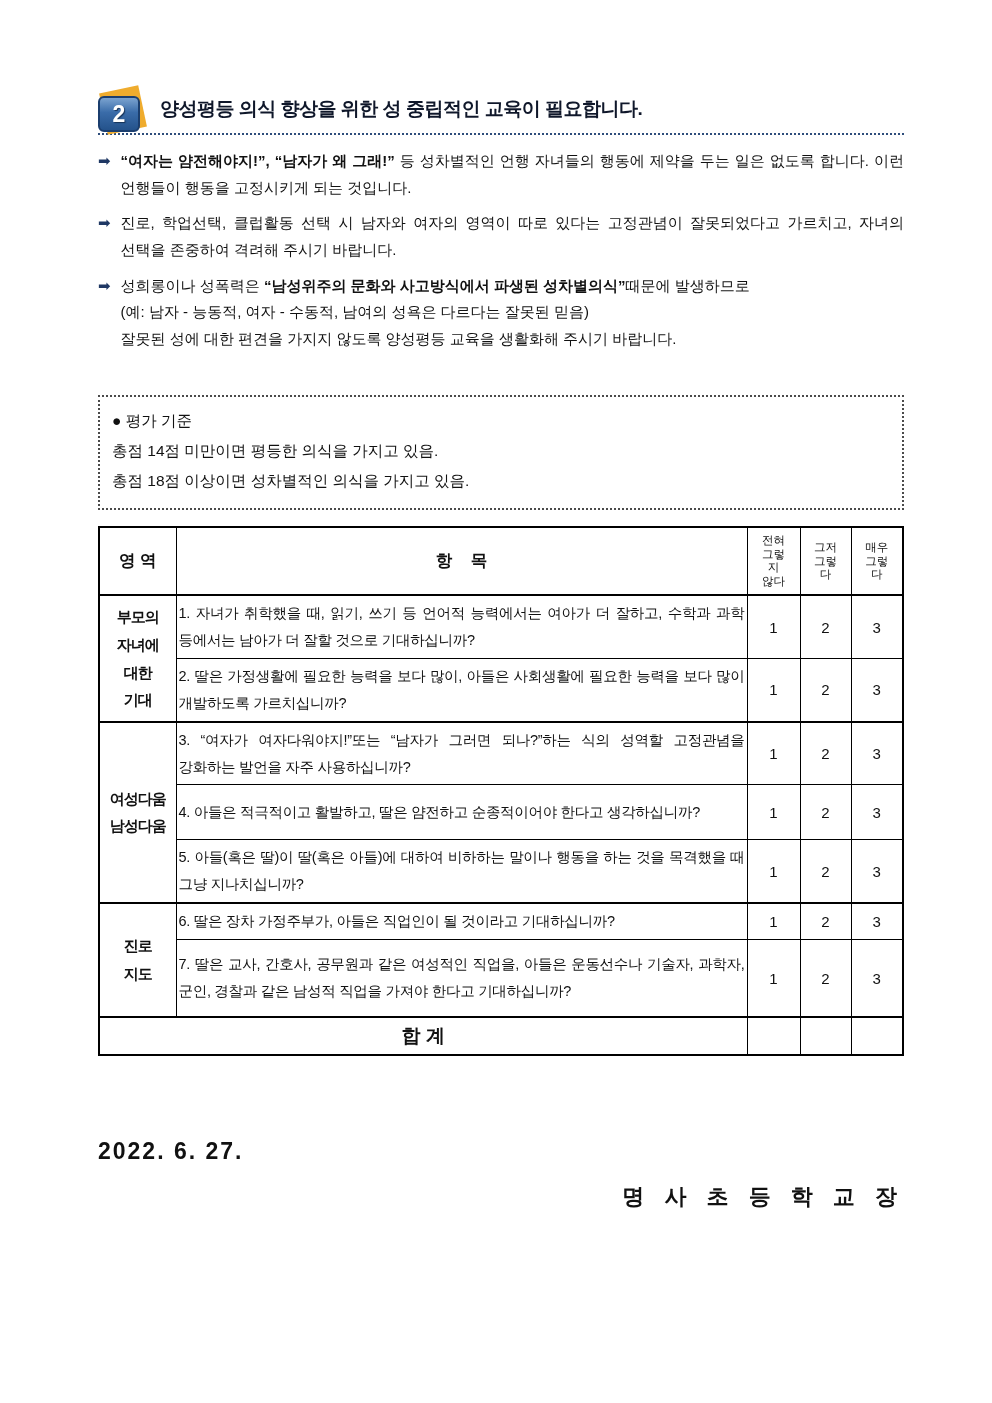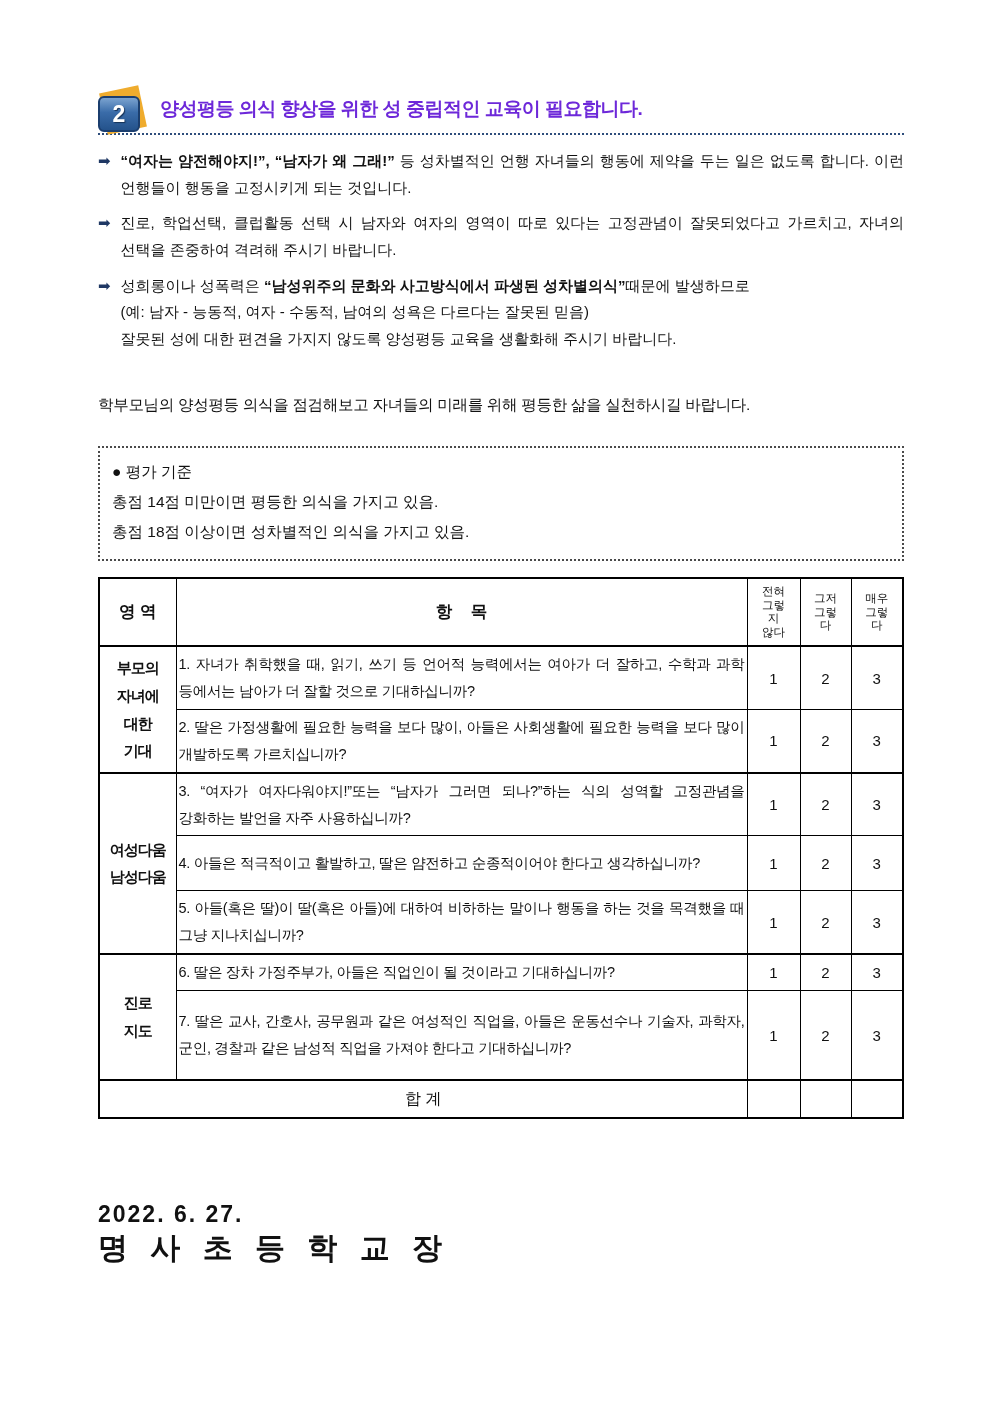--- a/index.html
+++ b/index.html
@@ -23,21 +23,21 @@
     background: #efac2e; transform: rotate(-12deg);
   }
   .badge-front {
     position: absolute; left: 0; top: 2px; width: 42px; height: 36px;
     background: linear-gradient(180deg, #7ba3d0 0%, #3a6ca9 45%, #24528b 100%);
     border: 2px solid #1b3e6e; border-radius: 6px;
     display: flex; align-items: center; justify-content: center;
     color: #fff; font-weight: bold; font-size: 23px;
     text-shadow: 1px 1px 1px #163257;
   }
-  .sec2-title { font-size: 19px; font-weight: bold; color: #6d28d9; letter-spacing: -0.5px; }
+  .sec2-title { font-size: 19px; font-weight: bold; color: #0f172a; letter-spacing: -0.5px; }
 
   
   .bullets { margin-top: 13px; }
   .bullet { display: flex; gap: 10px; font-size: 15px; line-height: 1.78; margin-bottom: 9px; }
   .bullet .arrow { flex: 0 0 auto; color: #1f3864; font-size: 15px; line-height: 1.78; }
   .bullet .btext { flex: 1 1 auto; text-align: justify; word-break: keep-all; }
   .btext b { font-weight: bold; }
   .preline { white-space: pre-line; }
 
   
@@ -65,25 +65,25 @@
   }
   .area-cell {
     font-size: 15px; font-weight: bold; text-align: center;
     white-space: pre-line; line-height: 1.85; letter-spacing: -1px;
   }
   .q-cell {
     font-size: 14.5px; padding: 4px 2px; text-align: justify;
     line-height: 1.85; word-break: keep-all; letter-spacing: -0.3px;
   }
   .s-cell { text-align: center; font-size: 15px; }
-  .total-cell { font-size: 16px; font-weight: normal; text-align: center; white-space: pre-wrap; margin-top: 20px; }
+  .total-cell { font-size: 19px; font-weight: bold; text-align: center; white-space: pre-wrap; margin-top: 20px; }
 
   
   .f-date { margin-top: 82px; font-size: 23px; font-weight: bold; letter-spacing: 2px; }
-  .f-signer { text-align: left; font-size: 30px; font-weight: bold; letter-spacing: 7px; }
+  .f-signer { margin-top: 17px; text-align: right; font-size: 22px; font-weight: bold; letter-spacing: 7px; }
 </style>
 </head>
 <body>
 
 <div class="page">
   <div class="content">
 
     <div class="sec2-header">
       <div class="badge">
         <div class="badge-back"></div>
@@ -103,21 +103,20 @@
       </div>
       <div class="bullet">
         <span class="arrow">➡</span>
         <span class="btext"><span>성희롱이나 성폭력은 </span><b>“남성위주의 문화와 사고방식에서 파생된 성차별의식”</b><span class="preline">때문에 발생하므로
 (예: 남자 - 능동적, 여자 - 수동적, 남여의 성욕은 다르다는 잘못된 믿음)
 잘못된 성에 대한 편견을 가지지 않도록 양성평등 교육을 생활화해 주시기 바랍니다.</span></span>
       </div>
     </div>
 
     <div class="sec3">
-      <div class="sec3-intro">학부모님의 양성평등 의식을 점검해보고 자녀들의 미래를 위해 평등한 삶을 실천하시길 바랍니다.</div>
 
       <div class="criteria">
         <div>● 평가 기준</div>
         <div>총점 14점 미만이면 평등한 의식을 가지고 있음.</div>
         <div>총점 18점 이상이면 성차별적인 의식을 가지고 있음.</div>
       </div>
 
       <table class="selfcheck">
         <colgroup>
           <col style="width:77px">
@@ -180,21 +179,21 @@
             <td class="s-cell">3</td>
           </tr>
           <tr class="g-top" style="height:30px">
             <td class="area-cell" rowspan="2">진로
 지도</td>
             <td class="q-cell">6. 딸은 장차 가정주부가, 아들은 직업인이 될 것이라고 기대하십니까?</td>
             <td class="s-cell">1</td>
             <td class="s-cell">2</td>
             <td class="s-cell">3</td>
           </tr>
-          <tr style="height:90px">
+          <tr style="height:78px">
             <td class="q-cell">7. 딸은 교사, 간호사, 공무원과 같은 여성적인 직업을, 아들은 운동선수나 기술자, 과학자, 군인, 경찰과 같은 남성적 직업을 가져야 한다고 기대하십니까?</td>
             <td class="s-cell">1</td>
             <td class="s-cell">2</td>
             <td class="s-cell">3</td>
           </tr>
           <tr class="g-top" style="height:38px">
             <td class="total-cell" colspan="2">합 계</td>
             <td class="s-cell"></td>
             <td class="s-cell"></td>
             <td class="s-cell"></td>

